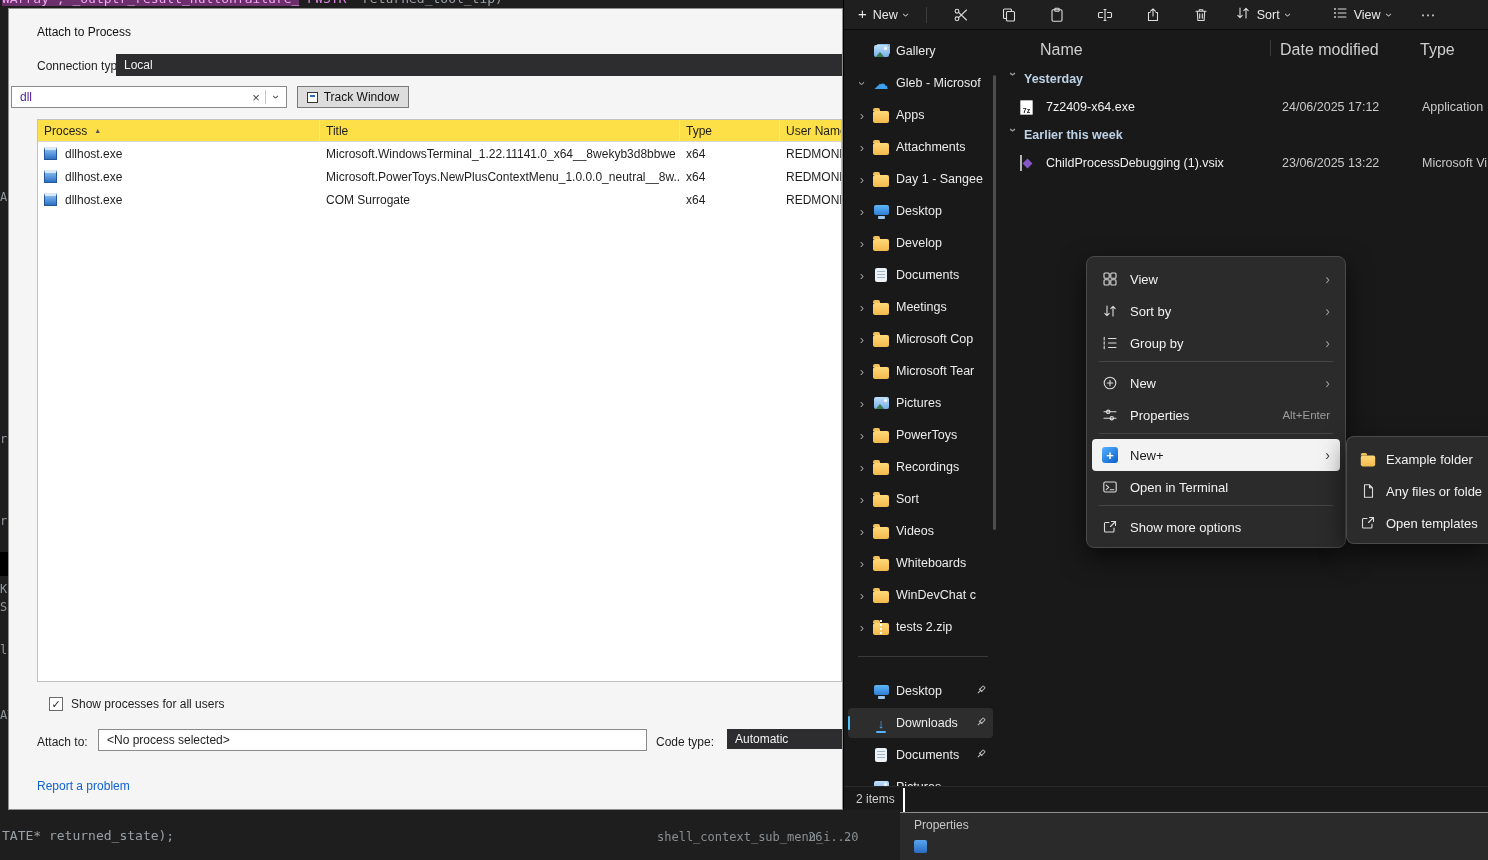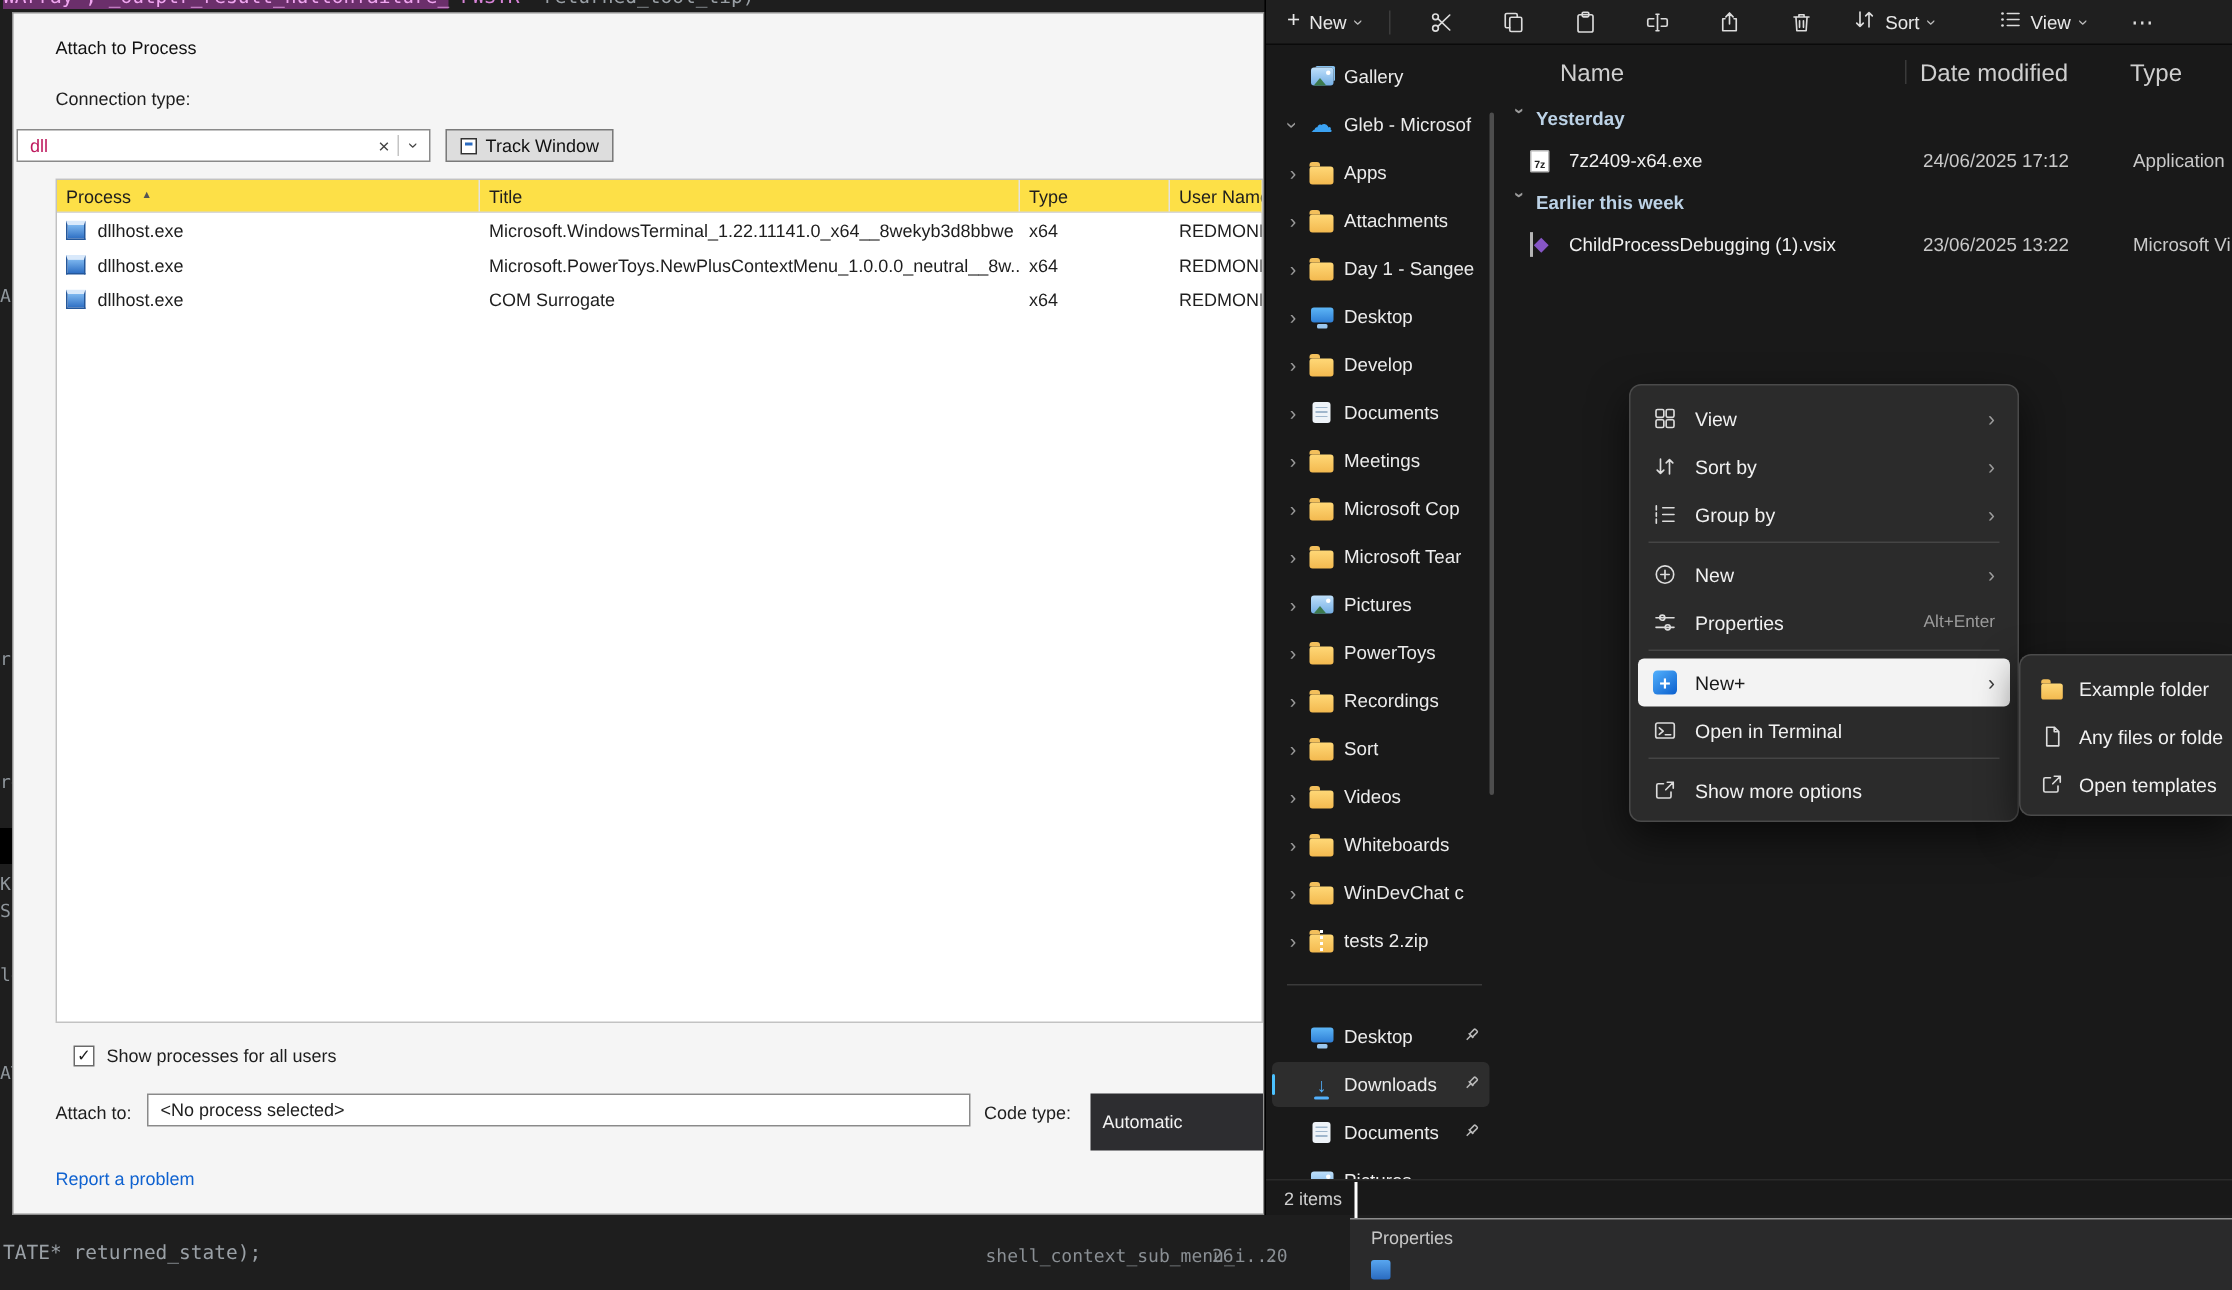--- a/index.html
+++ b/index.html
@@ -32,21 +32,21 @@
 
   
   .dialog { position:absolute; left:8px; top:8px; width:835px; height:802px; background:#f5f5f5;
             border:1px solid #8f8f8f; z-index:3; color:#1e1e1e; font-size:12px; }
   .dlg-title { position:absolute; left:28px; top:16px; color:#111; }
   .lbl-conn { position:absolute; left:28px; top:50px; }
   .dlg-combo { background:#2d2d30; color:#f2f2f2; display:flex; align-items:center; padding:0 8px; font-size:12px; }
   .combo-conn { position:absolute; left:107px; top:45px; right:0; height:22px; }
   .filter-box { position:absolute; left:2px; top:77px; width:276px; height:22px; background:#fff;
                 border:1px solid #8a8a8a; display:flex; align-items:center; }
-  .filter-text { flex:1; padding:0 8px; color:#be185d; }
+  .filter-text { flex:1; padding:0 8px; color:#4c1d95; }
   .filter-clear { width:18px; text-align:center; color:#444; font-size:13px; cursor:pointer; }
   .filter-divider { width:1px; height:14px; background:#c4c4c4; }
   .filter-chev { width:20px; text-align:center; color:#444; }
   .rot { display:inline-block; transform:rotate(90deg); }
   .btn-track { position:absolute; left:288px; top:77px; width:112px; height:22px; background:#dddddd;
                border:1px solid #7a7a7a; display:flex; align-items:center; justify-content:center; gap:6px; color:#111; }
   .track-ic { width:11px; height:11px; border:1px solid #333; background:#fff; position:relative; }
   .track-ic::after { content:""; position:absolute; left:2px; top:2px; width:5px; height:2px; background:#2a6bc0; }
 
   .ptable { position:absolute; left:28px; top:110px; right:0; bottom:127px; background:#fff; border:1px solid #c2c2c2; }
@@ -63,21 +63,21 @@
             border:1px solid #24579a; border-top:3px solid #d9e9fb; margin-right:4px; }
   .sortmark { font-size:7px; color:#555; margin-left:3px; }
 
   .row-showall { position:absolute; left:40px; top:688px; display:flex; align-items:center; gap:8px; }
   .cb { width:14px; height:14px; border:1px solid #6b6b6b; background:#fff; color:#1c1c1c;
         font-size:11px; line-height:12px; text-align:center; cursor:pointer; }
   .lbl-attach { position:absolute; left:28px; top:726px; }
   .attach-input { position:absolute; left:89px; top:720px; width:549px; height:22px; background:#fff;
                   border:1px solid #8a8a8a; display:flex; align-items:center; padding:0 8px; }
   .lbl-codetype { position:absolute; left:647px; top:726px; }
-  .combo-codetype { position:absolute; left:718px; top:720px; right:0; height:38px; }
+  .combo-codetype { position:absolute; left:718px; top:720px; right:0; height:20px; }
   .report-link { position:absolute; left:28px; top:770px; color:#0f62d0; cursor:pointer; }
 
   
   .explorer { position:absolute; left:843px; top:0; width:645px; height:810px; background:#191919;
               z-index:5; color:#e6e6e6; font-size:13px; border-left:1px solid #000; }
   .ex-toolbar { position:absolute; left:0; top:0; right:0; height:30px; background:#1f1f1f;
                 border-bottom:1px solid #0a0a0a; display:flex; align-items:center; }
   .tbtn { display:flex; align-items:center; gap:6px; padding:0 8px; height:26px; border-radius:4px;
           color:#e8e8e8; font-size:12.5px; cursor:pointer; }
   .new-btn { margin-left:6px; }
@@ -200,20 +200,23 @@
   <div class="caret-line"></div>
 
   <div class="props-panel">
     <div class="props-title">Properties</div>
     <div class="props-icon"></div>
   </div>
 
   <div class="dialog">
     <div class="dlg-title">Attach to Process</div>
     <span class="lbl-conn">Connection type:</span>
+    <div class="dlg-combo combo-conn">
+      <span>Local</span>
+    </div>
     <div class="filter-box">
       <span class="filter-text">dll</span>
       <span class="filter-clear">×</span>
       <span class="filter-divider"></span>
       <span class="filter-chev"><span class="rot">›</span></span>
     </div>
     <div class="btn-track">
       <span class="track-ic"></span>
       <span>Track Window</span>
     </div>

